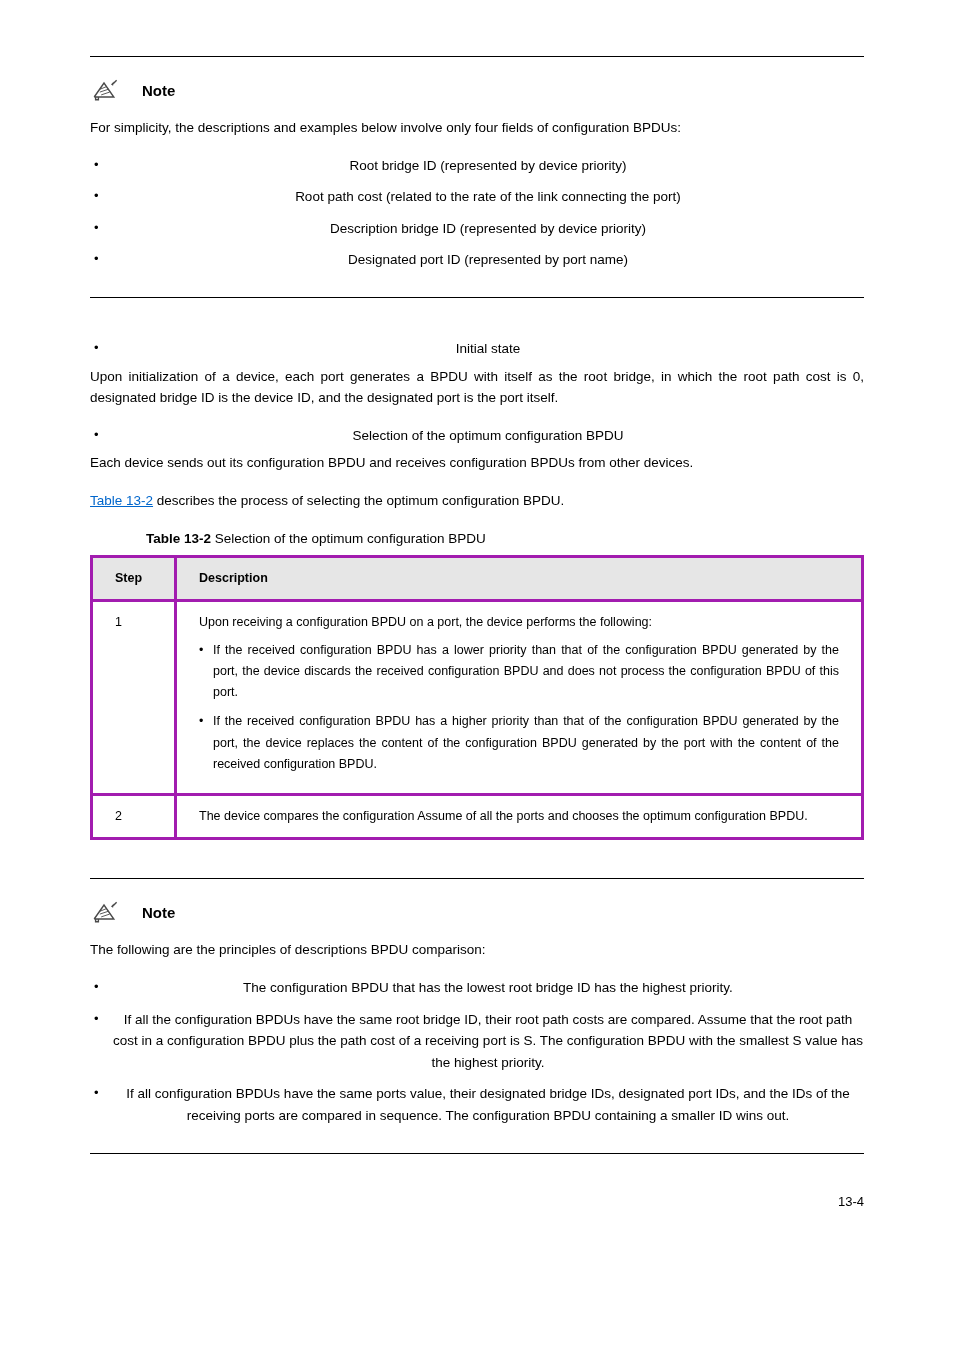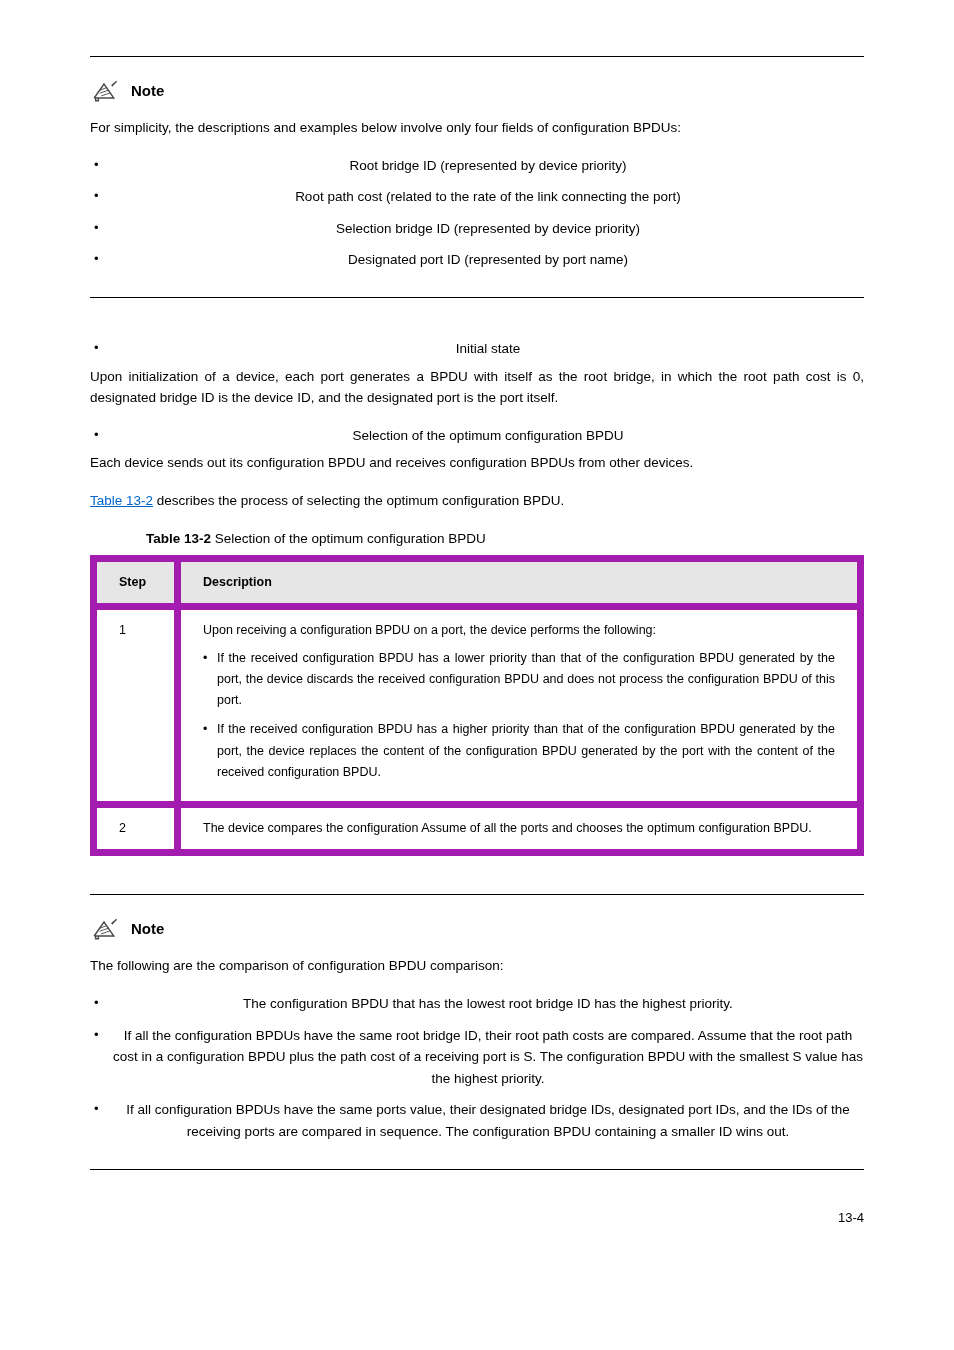--- a/index.html
+++ b/index.html
@@ -9,31 +9,31 @@
     color: #000;
     width: 954px;
     margin: 0 auto;
     padding: 56px 90px 30px;
     font-size: 13.5px;
     line-height: 1.6;
   }
   .hr-top { border-top: 1px solid #000; margin-bottom: 22px; }
   .hr-bottom { border-top: 1px solid #000; margin-top: 26px; }
   .note-block { margin-bottom: 22px; }
-  .note-header { display: flex; align-items: center; gap: 13px; margin-bottom: 14px; }
+  .note-header { display: flex; align-items: flex-start; gap: 24px; margin-bottom: 14px; }
   .note-header .icon { width: 28px; height: 22px; }
   .note-header .label { font-size: 15px; font-weight: bold; }
   .para { margin-bottom: 16px; }
   ul.bullets { list-style: none; padding-left: 22px; }
   ul.bullets > li { position: relative; margin-bottom: 10px; text-align: center; }
   ul.bullets > li::before { content: "•"; position: absolute; left: -18px; top: 0; font-size: 13px; }
   ul.bullets.tight > li { margin-bottom: 6px; }
   .table-caption { font-weight: bold; margin: 14px 0 6px 56px; }
   table.t1 { border-collapse: collapse; width: 100%; margin-bottom: 10px; }
-  table.t1 th, table.t1 td { border: 7px solid #a21caf; padding: 10px 22px; vertical-align: top; font-size: 12.5px; line-height: 1.7; }
+  table.t1 th, table.t1 td { border: 3px solid #a21caf; padding: 10px 22px; vertical-align: top; font-size: 12.5px; line-height: 1.7; }
   table.t1 th { background: #e6e6e6; font-weight: bold; text-align: left; }
   table.t1 td.step { width: 84px; }
   table.t1 ul { list-style: none; padding-left: 14px; margin-top: 6px; }
   table.t1 ul li { position: relative; margin-bottom: 8px; text-align: justify; }
   table.t1 ul li::before { content: "•"; position: absolute; left: -14px; top: 0; }
   .link { color: #0066cc; text-decoration: underline; }
   .just { text-align: justify; }
   .footer { text-align: right; font-size: 13px; margin-top: 38px; }
   .spacer-40 { height: 40px; }
 </style>
@@ -51,21 +51,21 @@
         <path d="M30 7 L34 3 L33 9 Z" fill="#4a4a4a"></path>
         <path d="M33 6 L38 1" stroke="#4a4a4a" stroke-width="2"></path>
       </svg>
     </span>
     <span class="label">Note</span>
   </div>
   <p class="para">For simplicity, the descriptions and examples below involve only four fields of configuration BPDUs:</p>
   <ul class="bullets">
     <li>Root bridge ID (represented by device priority)</li>
     <li>Root path cost (related to the rate of the link connecting the port)</li>
-    <li>Selection bridge ID (represented by device priority)</li>
+    <li>Description bridge ID (represented by device priority)</li>
     <li>Designated port ID (represented by port name)</li>
   </ul>
 </div>
 
 <div class="hr-bottom"></div>
 
 <div class="spacer-40"></div>
 
 <ul class="bullets tight">
   <li>Initial state</li>
@@ -114,21 +114,21 @@
     <span class="icon">
       <svg viewBox="0 0 40 30" width="28" height="22">
         <path d="M6 25 L20 5 L34 25 L6 25 M12 25 L12 29 L8 29 L8 25" fill="none" stroke="#4a4a4a" stroke-width="2"></path>
         <path d="M14 14 L24 10 M14 18 L26 14 M16 22 L28 18" stroke="#4a4a4a" stroke-width="1.3"></path>
         <path d="M30 7 L34 3 L33 9 Z" fill="#4a4a4a"></path>
         <path d="M33 6 L38 1" stroke="#4a4a4a" stroke-width="2"></path>
       </svg>
     </span>
     <span class="label">Note</span>
   </div>
-  <p class="para">The following are the comparison of configuration BPDU comparison:</p>
+  <p class="para">The following are the principles of descriptions BPDU comparison:</p>
   <ul class="bullets">
     <li>The configuration BPDU that has the lowest root bridge ID has the highest priority.</li>
     <li class="just">If all the configuration BPDUs have the same root bridge ID, their root path costs are compared. Assume that the root path cost in a configuration BPDU plus the path cost of a receiving port is S. The configuration BPDU with the smallest S value has the highest priority.</li>
     <li class="just">If all configuration BPDUs have the same ports value, their designated bridge IDs, designated port IDs, and the IDs of the receiving ports are compared in sequence. The configuration BPDU containing a smaller ID wins out.</li>
   </ul>
 </div>
 
 <div class="hr-bottom"></div>
 
 <div class="footer">13-4</div>

